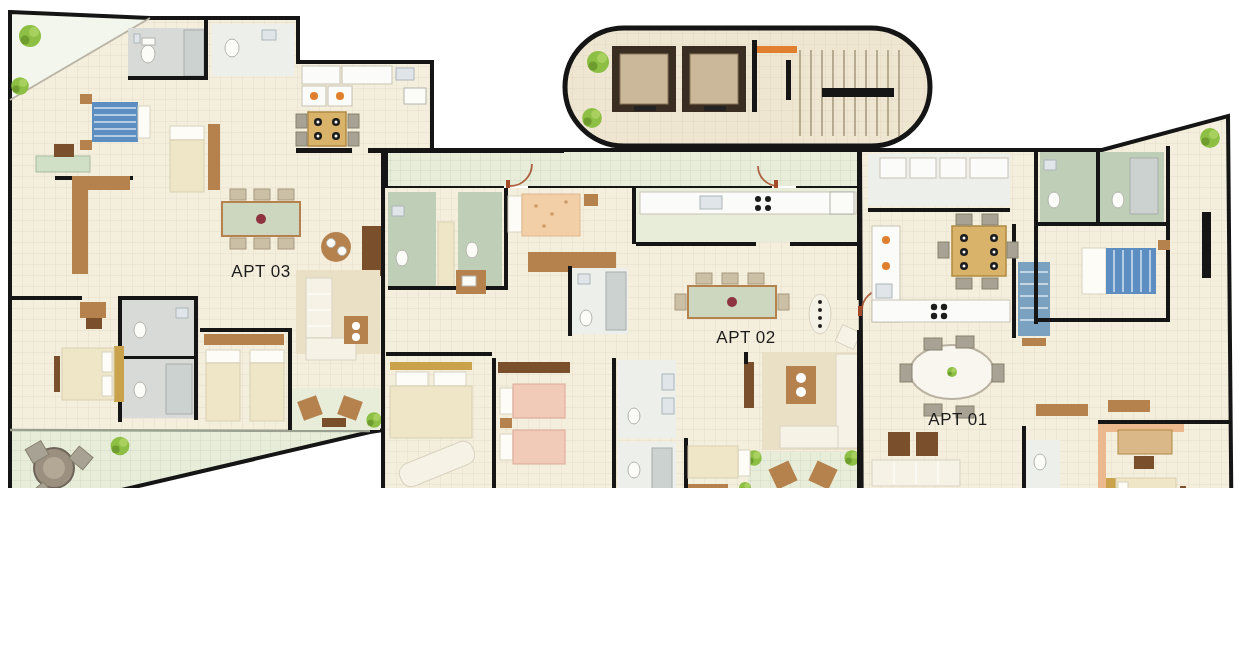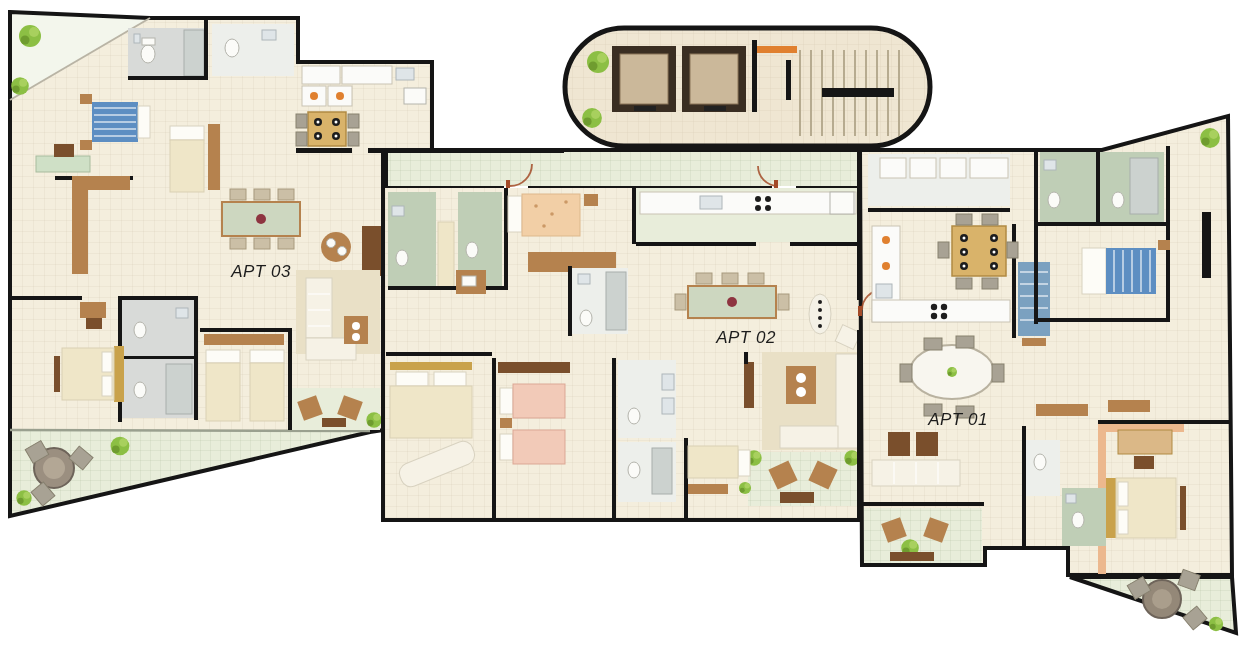--- a/index.html
+++ b/index.html
@@ -1,17 +1,17 @@
 <!DOCTYPE html>
 <html style="--background: #ffffff; --wall: #151515; --floor_beige: #f4eedd; --floor_tan: #efe6d2; --tile_green: #e8edda; --bath_gray: #d8dad8; --bath_green: #bfceb6; --tile_white: #edefeb; --wood: #b5824e; --wood_dark: #7a4f2c; --bed_blue: #5d8ec2; --bed_peach: #f2cfa6; --bed_cream: #efe6c8; --gold: #c9a24b; --sofa_cream: #f6f2e6; --counter_white: #fbfbf9; --plant_green: #8cbf44; --rug: #e9e0c6; --accent_orange: #e0802f; --door: #a34b28; --label_text: #1c1c1c;"><head>
 <meta charset="utf-8">
 <style>
   html,body{margin:0;padding:0;background:#fff;}
-  .stage{position:relative;width:1240px;height:652px;background:var(--background,#fff);
-         font-family:"Liberation Sans",sans-serif;overflow:hidden;font-style:italic;}
+  .stage{position:relative;width:1240px;height:488px;background:var(--background,#fff);
+         font-family:"Liberation Sans",sans-serif;overflow:hidden;}
   svg{display:block}
   .floor{fill:var(--floor_beige)}
   .tan{fill:var(--floor_tan)}
   .green{fill:var(--tile_green)}
   .bathg{fill:var(--bath_gray)}
   .bathgr{fill:var(--bath_green)}
   .wtile{fill:var(--tile_white)}
   .terr{fill:#f3f6ec}
   .outline{fill:none;stroke:var(--wall);stroke-width:4;stroke-linejoin:miter}
   .iwall{fill:var(--wall)}

